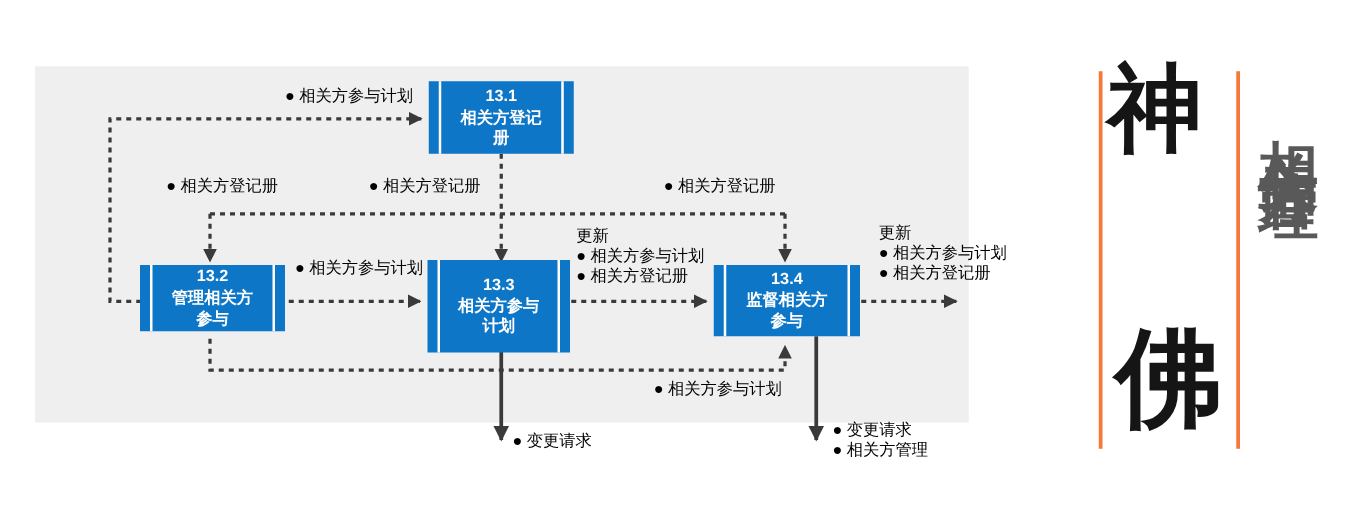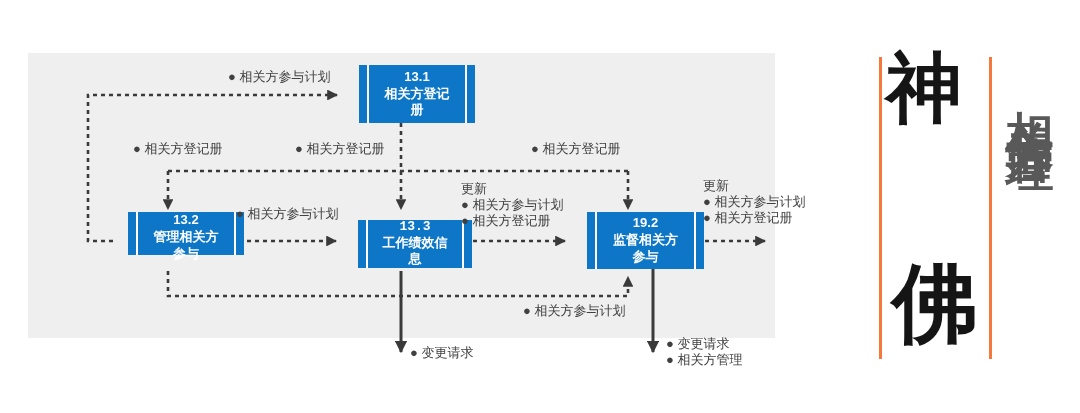--- a/index.html
+++ b/index.html
@@ -8,35 +8,35 @@
     background:#ffffff;
     font-family:"Liberation Sans","DejaVu Sans",sans-serif;
   }
   
   .diagram-bg{position:absolute;left:28px;top:53px;width:747px;height:285px;background:#efefef;}
   .flow-svg{position:absolute;left:0;top:0;width:1080px;height:413px;}
 
   .node{
     position:absolute;background:#0d76c6;color:#ffffff;
     display:flex;flex-direction:column;align-items:center;justify-content:center;
-    text-align:center;font-weight:bold;font-size:13px;line-height:1.3;margin-left:16px;
+    text-align:center;font-weight:bold;font-size:13px;line-height:1.3;
   }
   .node::before,.node::after{
     content:"";position:absolute;top:0;bottom:0;width:2px;background:#ffffff;
   }
   .node::before{left:8px;}
   .node::after{right:8px;}
   .node .node-name{max-width:5.6em;}
   .node-131{left:343px;top:65px;width:116px;height:58px;}
-  .node-132{left:112px;top:212px;width:116px;height:43px;justify-content:space-between;}
-  .node-133{left:342px;top:220px;width:114px;height:48px;font-family:Liberation Mono, monospace;}
+  .node-132{left:112px;top:212px;width:116px;height:53px;}
+  .node-133{left:342px;top:208px;width:114px;height:74px;}
   .node-134{left:571px;top:212px;width:117px;height:57px;}
 
   .lbl{
-    position:absolute;font-size:13px;color:#404040;white-space:nowrap;line-height:16px;
+    position:absolute;font-size:13px;color:#000000;white-space:nowrap;line-height:16px;
   }
   .lbl-plan-top{left:228px;top:69px;}
   .lbl-reg-1{left:133px;top:141px;}
   .lbl-reg-2{left:295px;top:141px;}
   .lbl-reg-3{left:531px;top:141px;}
   .lbl-plan-mid{left:236px;top:206px;}
   .lbl-upd-mid{left:461px;top:181px;}
   .lbl-upd-out{left:703px;top:178px;}
   .lbl-plan-bottom{left:523px;top:303px;}
   .lbl-cr-133{left:410px;top:345px;}
@@ -89,24 +89,24 @@
   <div class="node node-131">
     <div class="node-num">13.1</div>
     <div class="node-name">相关方登记册</div>
   </div>
   <div class="node node-132">
     <div class="node-num">13.2</div>
     <div class="node-name">管理相关方参与</div>
   </div>
   <div class="node node-133">
     <div class="node-num">13.3</div>
-    <div class="node-name">工作绩效信息</div>
+    <div class="node-name">相关方参与计划</div>
   </div>
   <div class="node node-134">
-    <div class="node-num">19.2</div>
+    <div class="node-num">13.4</div>
     <div class="node-name">监督相关方参与</div>
   </div>
 
   <div class="lbl lbl-plan-top">● 相关方参与计划</div>
   <div class="lbl lbl-reg-1">● 相关方登记册</div>
   <div class="lbl lbl-reg-2">● 相关方登记册</div>
   <div class="lbl lbl-reg-3">● 相关方登记册</div>
   <div class="lbl lbl-plan-mid">● 相关方参与计划</div>
 
   <div class="lbl lbl-upd-mid">

